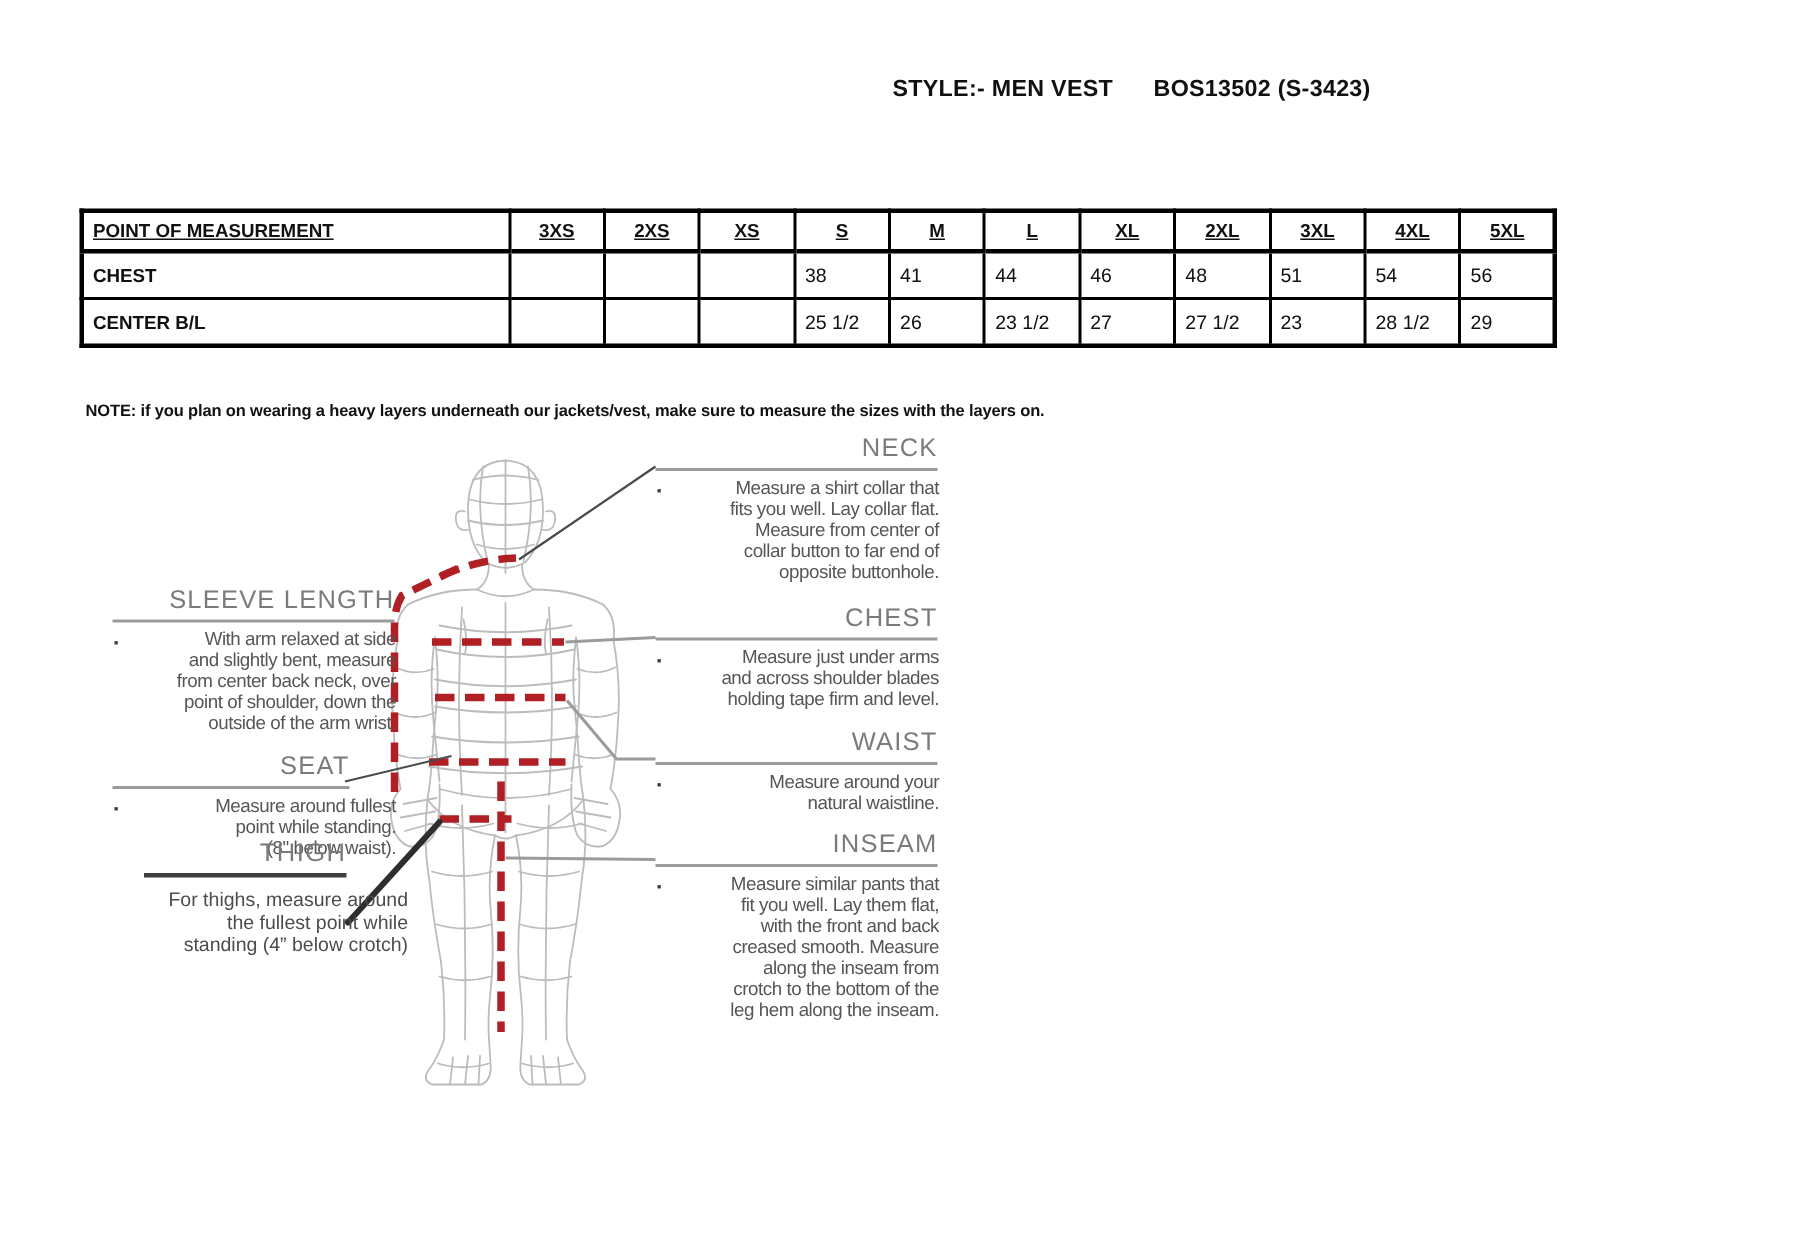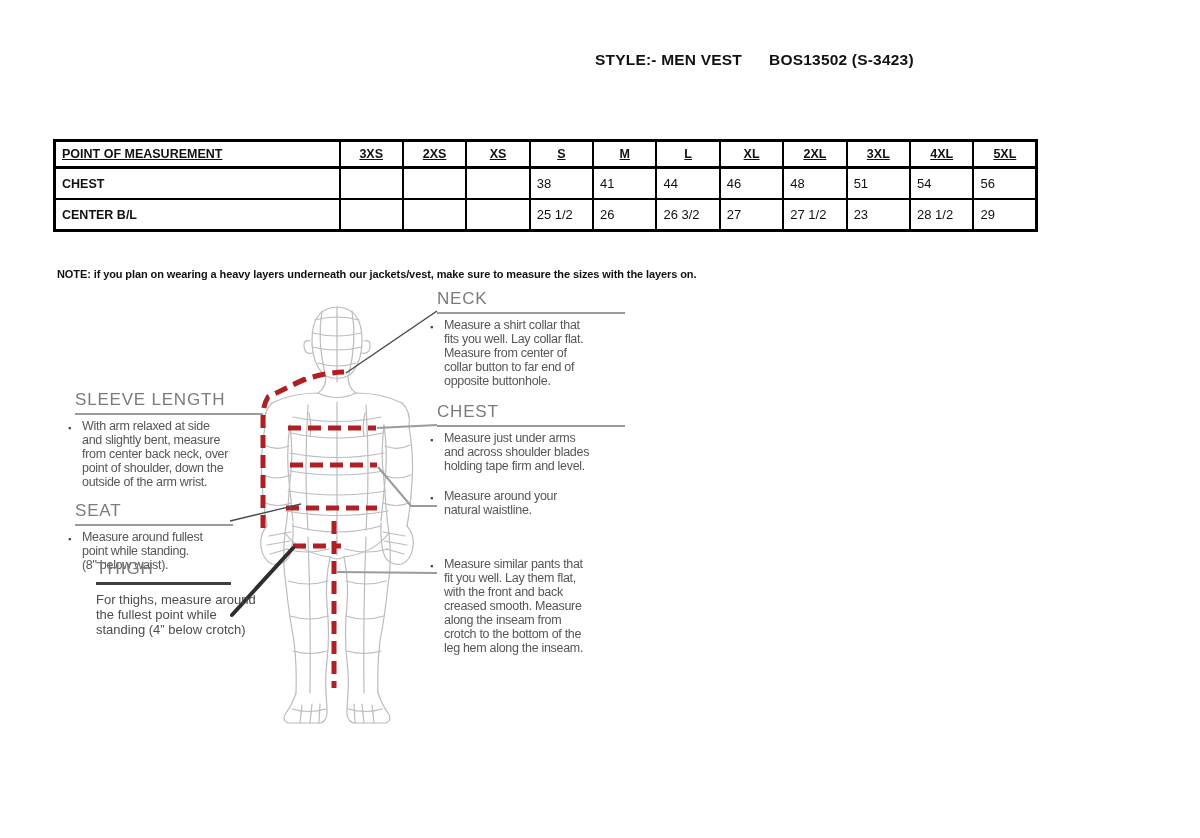--- a/index.html
+++ b/index.html
@@ -29,21 +29,21 @@
   .size-table thead th.pom { text-align:left; }
   .size-table tbody td { height:29px; font-size:13px; text-align:left; }
   .size-table tbody td.row-label { font-weight:bold; font-size:12.5px; }
   
   .note {
     position:absolute; left:57px; top:268px;
     font-size:11px; font-weight:bold; color:#111; letter-spacing:-0.1px;
   }
   
   svg.diagram { position:absolute; left:60px; top:285px; }
-  .sec { position:absolute; }
+  .sec { position:absolute;text-align:right; }
   .sec-title {
     font-size:17px; color:#7b7b7b; letter-spacing:0.8px;
     padding-bottom:3px; border-bottom:2px solid #9b9b9b;
   }
   .sec.right .sec-title, .sec-title.w188 { width:188px; }
   .sec-title.w158 { width:158px; }
   .sec-title.thigh { width:135px; border-bottom:3px solid #3f3f3f; letter-spacing:1px; }
   .sec-body-row { display:flex; margin-top:4px; margin-left:-7px; }
   .bullet {
     width:11px; font-size:9px; color:#3d3d3d; padding-top:2px; flex:none;
@@ -101,21 +101,21 @@
         <td>54</td>
         <td>56</td>
       </tr>
       <tr>
         <td class="row-label">CENTER B/L</td>
         <td></td>
         <td></td>
         <td></td>
         <td>25 1/2</td>
         <td>26</td>
-        <td>26 3/2</td>
+        <td>23 1/2</td>
         <td>27</td>
         <td>27 1/2</td>
         <td>23</td>
         <td>28 1/2</td>
         <td>29</td>
       </tr>
     </tbody>
   </table>
 
   <div class="note">NOTE: if you plan on wearing a heavy layers underneath our jackets/vest, make sure to measure the sizes with the layers on.</div>
@@ -247,28 +247,30 @@
     <div class="sec-title">CHEST</div>
     <div class="sec-body-row">
       <span class="bullet">▪</span>
       <div class="sec-body">Measure just under arms
 and across shoulder blades
 holding tape firm and level.</div>
     </div>
   </div>
 
   <div class="sec right" style="left:437px; top:485px;">
+    <div class="sec-title">WAIST</div>
     <div class="sec-body-row">
       <span class="bullet">▪</span>
       <div class="sec-body">Measure around your
 natural waistline.</div>
     </div>
   </div>
 
   <div class="sec right" style="left:437px; top:553px;">
+    <div class="sec-title">INSEAM</div>
     <div class="sec-body-row">
       <span class="bullet">▪</span>
       <div class="sec-body">Measure similar pants that
 fit you well. Lay them flat,
 with the front and back
 creased smooth. Measure
 along the inseam from
 crotch to the bottom of the
 leg hem along the inseam.</div>
     </div>

